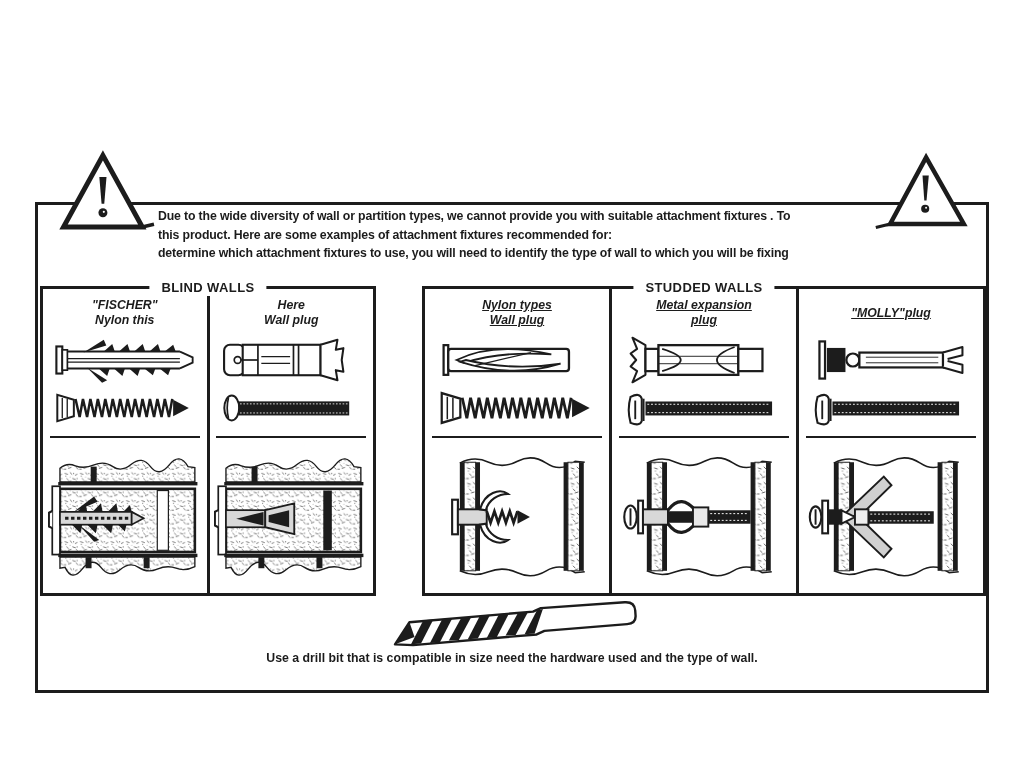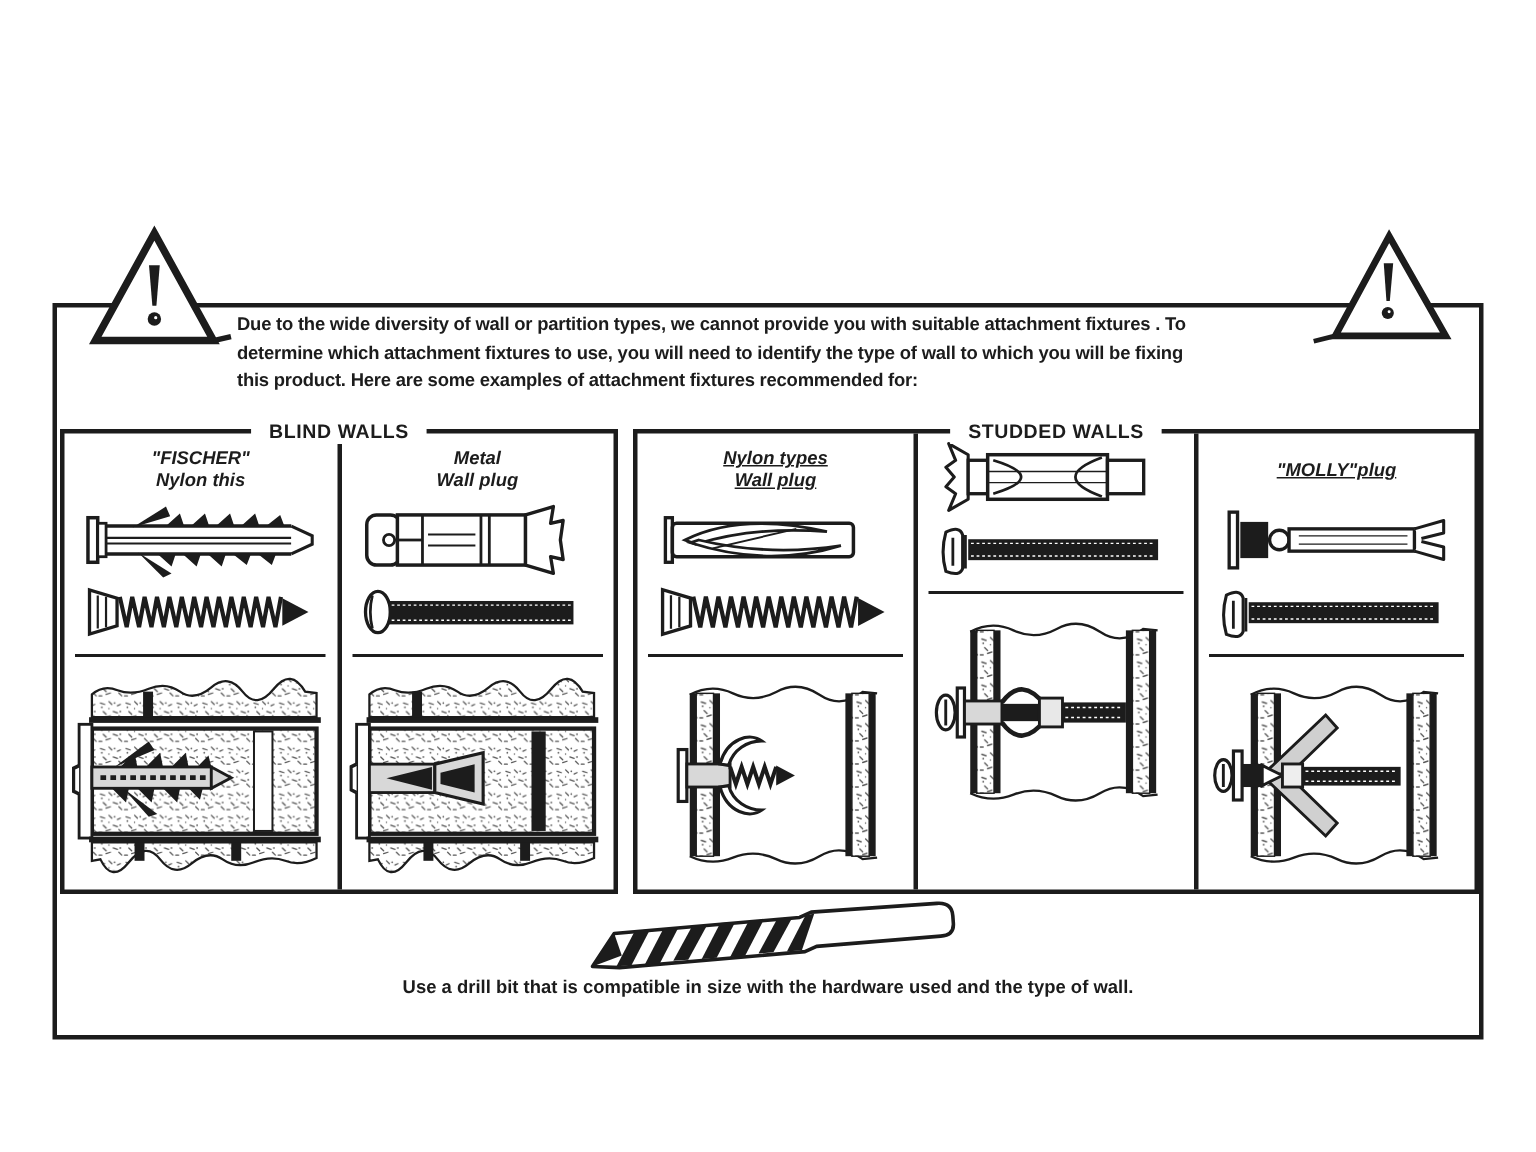--- a/index.html
+++ b/index.html
@@ -11,21 +11,21 @@
   .outer-box {
     position:absolute; left:35px; top:158px; width:954px; height:491px;
     border:3px solid #1c1c1c; background:#fff; z-index:0;
   }
   .tri { position:absolute; z-index:5; }
   .tri-left  { left:58px;  top:106px; width:97px; height:86px; }
   .tri-right { left:874px; top:108px; width:97px; height:81px; }
   .intro { position:absolute; left:158px; top:163px; z-index:2;
     font-size:12.3px; font-weight:bold; letter-spacing:-0.15px; line-height:18.5px; white-space:nowrap; }
   .sec { position:absolute; top:242px; height:310px; border:3px solid #1c1c1c; background:#fff; z-index:1; }
-  .sec-blind { left:40px; width:372px; }
+  .sec-blind { left:40px; width:336px; }
   .sec-studded { left:422px; width:564px;text-decoration:underline; }
   .sec-label {
     position:absolute; top:-9px; left:50%; transform:translateX(-50%);
     background:#fff; padding:0 12px; font-size:13px; font-weight:bold;
     letter-spacing:0.4px; white-space:nowrap; line-height:16px;
   }
   .cols { display:flex; width:100%; height:100%; }
   .col { flex:1 1 0; display:flex; flex-direction:column; align-items:center; border-right:3px solid #1c1c1c; min-width:0; }
   .col:last-child { border-right:none; }
   .col-title { margin-top:6px; height:36px; display:flex; flex-direction:column; justify-content:center;
@@ -69,22 +69,22 @@
   <svg class="tri tri-right" viewBox="0 0 108 90">
     <path d="M58 6 L100 80 L18 80 Z" fill="#fff" stroke="#1c1c1c" stroke-width="5" stroke-linejoin="miter"></path>
     <path d="M18 80 L2 84" stroke="#1c1c1c" stroke-width="3.5" fill="none"></path>
     <polygon points="54,26 61,26 58.5,54 56,54" fill="#1c1c1c"></polygon>
     <circle cx="57" cy="63" r="4.5" fill="#1c1c1c"></circle>
       <circle cx="58" cy="62" r="1.1" fill="#fff"></circle>
   </svg>
 
   <div class="intro">
     <div>Due to the wide diversity of wall or partition types, we cannot provide you with suitable attachment fixtures . To</div>
+    <div>this product. Here are some examples of attachment fixtures recommended for:</div>
     <div>determine which attachment fixtures to use, you will need to identify the type of wall to which you will be fixing</div>
-    <div>this product. Here are some examples of attachment fixtures recommended for:</div>
   </div>
 
   <section class="sec sec-blind">
     <span class="sec-label">BLIND WALLS</span>
     <div class="cols">
 
       <div class="col">
         <div class="col-title">
           <div>"FISCHER"</div>
           <div>Nylon this</div>
@@ -124,21 +124,21 @@
           <path d="M98 64 L112 71.5 L98 79 Z" fill="#d8d8d8" stroke="#1c1c1c" stroke-width="2"></path>
           <rect x="12" y="113" width="163" height="4" fill="#1c1c1c"></rect>
           <path d="M14 117 L172 117 L172 128 Q160 134 150 130 T128 131 T106 129 T84 132 T62 129 T40 131 T20 129 L14 130 Z" fill="url(#stip)" stroke="#1c1c1c" stroke-width="1.6"></path>
           <rect x="44" y="117" width="7" height="13" fill="#1c1c1c"></rect>
           <rect x="112" y="117" width="7" height="13" fill="#1c1c1c"></rect>
         </svg>
       </div>
 
       <div class="col">
         <div class="col-title">
-          <div>Metal</div>
+          <div>Here</div>
           <div>Wall plug</div>
         </div>
         <svg class="plug-svg" viewBox="0 0 170 56">
           <rect x="6" y="10" width="24" height="36" rx="7" fill="#fff" stroke="#1c1c1c" stroke-width="2.5"></rect>
           <rect x="28" y="10" width="92" height="36" fill="#fff" stroke="#1c1c1c" stroke-width="2.5"></rect>
           <circle cx="22" cy="28" r="4" fill="#fff" stroke="#1c1c1c" stroke-width="2"></circle>
           <line x1="26" y1="28" x2="46" y2="28" stroke="#1c1c1c" stroke-width="2"></line>
           <path d="M46 10 V46 M88 10 V46 M94 10 V46" stroke="#1c1c1c" stroke-width="2" fill="none"></path>
           <path d="M50 24 H84 M50 32 H84" stroke="#1c1c1c" stroke-width="1.4" fill="none"></path>
           <path d="M120 10 L140 4 L138 16 L147 14 L145 28 L147 42 L138 40 L140 52 L120 46 Z" fill="#fff" stroke="#1c1c1c" stroke-width="2.4" stroke-linejoin="round"></path>
@@ -207,20 +207,24 @@
           <rect x="22" y="52" width="6" height="36" fill="#fff" stroke="#1c1c1c" stroke-width="2.2"></rect>
           <rect x="28" y="62" width="30" height="16" fill="#d8d8d8" stroke="#1c1c1c" stroke-width="2"></rect>
           <path d="M51 62 C56 44 72 40 80 46 C70 46 60 52 57 63 Z" fill="#fff" stroke="#1c1c1c" stroke-width="2.2"></path>
           <path d="M51 78 C56 96 72 100 80 94 C70 94 60 88 57 77 Z" fill="#fff" stroke="#1c1c1c" stroke-width="2.2"></path>
           <path d="M58 64 l4 12 l4 -12 l4 12 l4 -12 l4 12 l4 -12 l4 12 l4 -12" stroke="#1c1c1c" stroke-width="2.8" fill="none"></path>
           <path d="M90 63 L103 70 L90 77 Z" fill="#1c1c1c"></path>
         </svg>
       </div>
 
       <div class="col">
+        <div class="col-title">
+          <div>Metal expansion</div>
+          <div>plug</div>
+        </div>
         <svg class="plug-svg" viewBox="0 0 170 56">
           <path d="M22 12 L8 4 L13 16 L6 21 L12 28 L6 35 L13 40 L8 52 L22 44 Z" fill="#fff" stroke="#1c1c1c" stroke-width="2.2" stroke-linejoin="round"></path>
           <rect x="22" y="16" width="14" height="24" fill="#fff" stroke="#1c1c1c" stroke-width="2.4"></rect>
           <rect x="36" y="12" width="86" height="32" fill="#fff" stroke="#1c1c1c" stroke-width="2.5"></rect>
           <path d="M40 16 Q80 28 40 40" stroke="#1c1c1c" stroke-width="2" fill="none"></path>
           <path d="M118 14 Q80 28 118 42" stroke="#1c1c1c" stroke-width="2" fill="none"></path>
           <path d="M36 24 H122 M36 32 H122" stroke="#1c1c1c" stroke-width="1" fill="none"></path>
           <rect x="122" y="16" width="26" height="24" fill="#fff" stroke="#1c1c1c" stroke-width="2.4"></rect>
         </svg>
         <svg class="screw-svg" viewBox="0 0 170 40">
@@ -309,15 +313,15 @@
       <path d="M24 37 L38 14 L48 14 L34 37 Z" fill="#1c1c1c"></path>
       <path d="M43 37 L57 14 L67 14 L53 37 Z" fill="#1c1c1c"></path>
       <path d="M62 36 L76 14 L86 14 L72 36 Z" fill="#1c1c1c"></path>
       <path d="M81 36 L95 13 L105 13 L91 36 Z" fill="#1c1c1c"></path>
       <path d="M100 36 L114 13 L124 13 L110 36 Z" fill="#1c1c1c"></path>
       <path d="M119 35 L133 13 L143 13 L129 35 Z" fill="#1c1c1c"></path>
       <path d="M138 35 L152 12 L158 11 L148 35 Z" fill="#1c1c1c"></path>
     </g>
   </svg>
 
-  <div class="caption">Use a drill bit that is compatible in size with the hardware used and the type of wall.</div>
+  <div class="caption">Use a drill bit that is compatible in size need the hardware used and the type of wall.</div>
 
 </div>
 
 </body></html>

